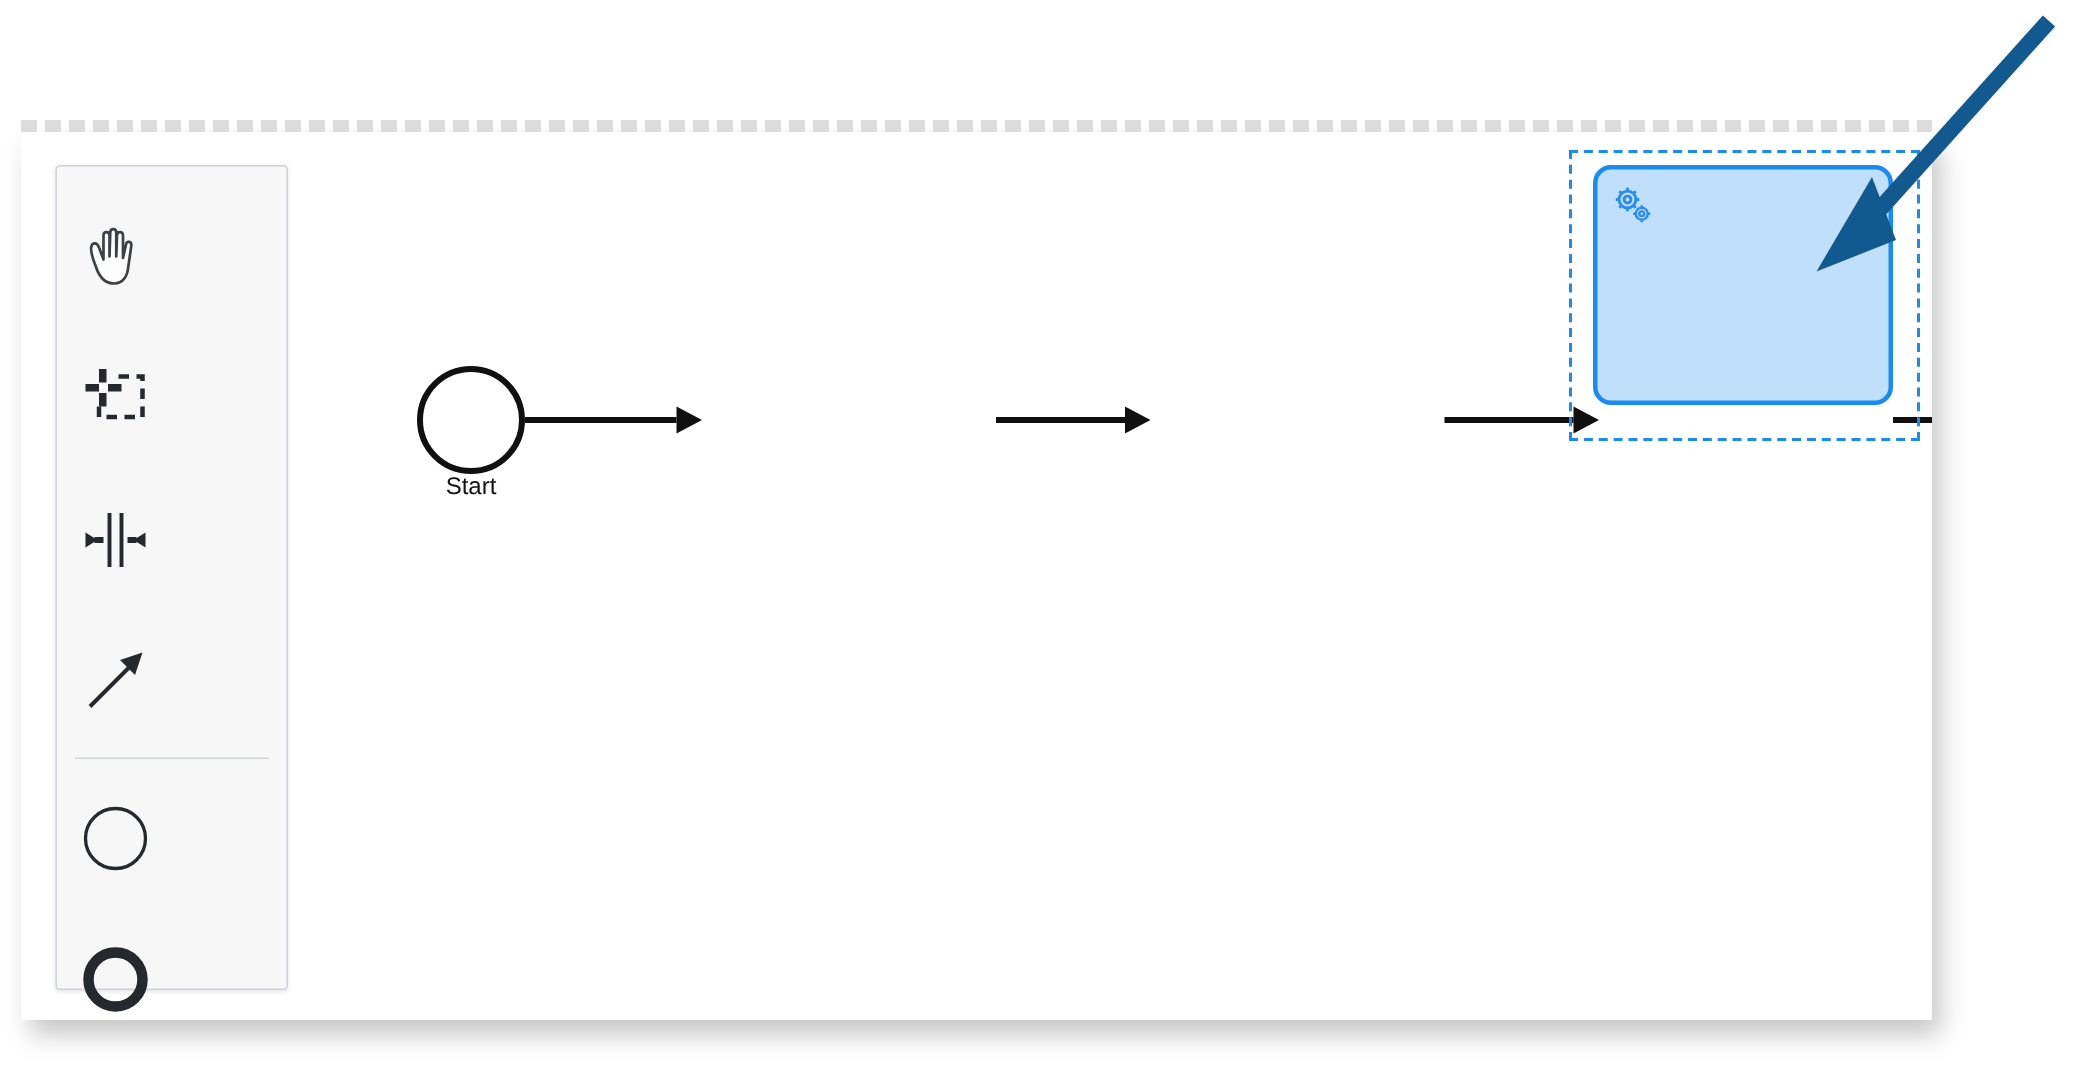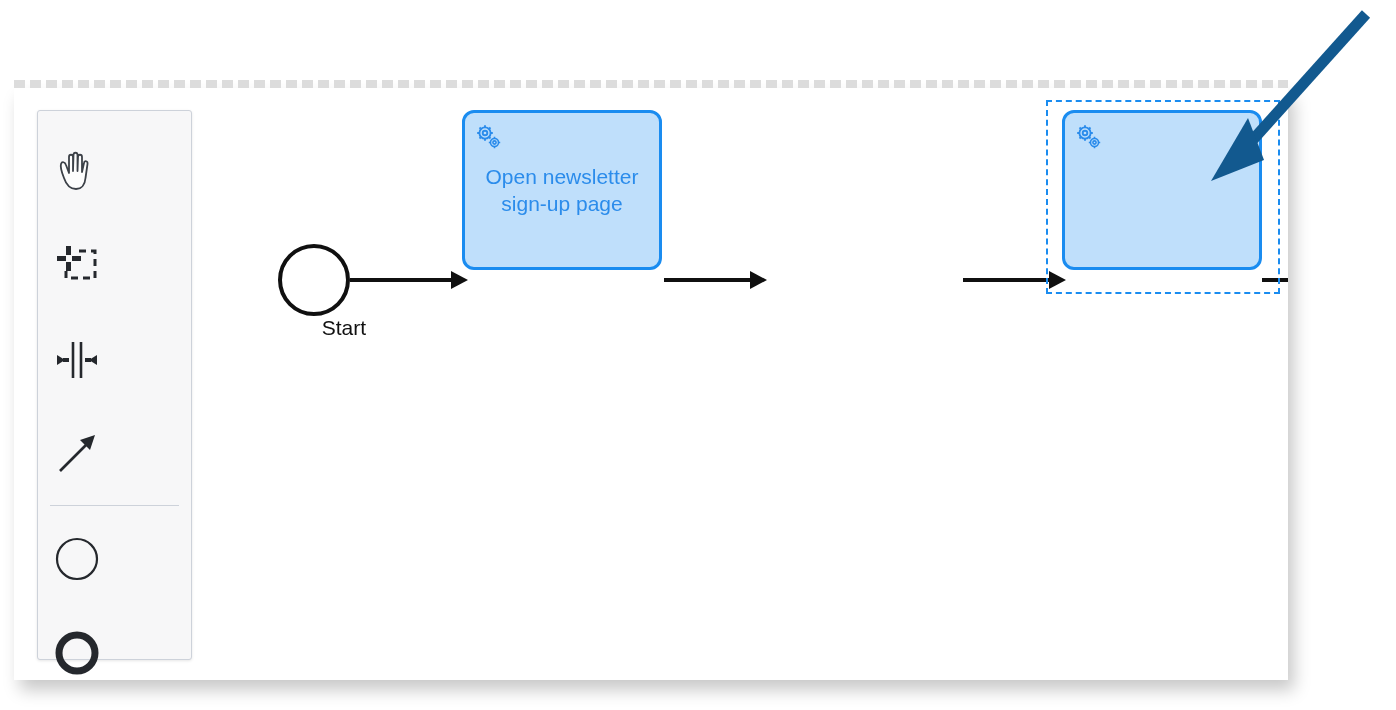--- a/index.html
+++ b/index.html
@@ -129,22 +129,22 @@
     border: 4px solid #101010;
     border-radius: 50%;
     background: #ffffff;
     cursor: pointer;
   }
   #start-event-label {
     position: absolute;
     left: 248px;
     top: 228px;
     width: 104px;
-    text-align: right;
-    font-size: 21px;
+    text-align: center;
+    font-size: 16px;
     color: #101010;
     font-family: "Liberation Sans", sans-serif;
   }
 
   
   .connector { position: absolute; }
   .connector-line {
     position: absolute;
     height: 4px;
     background: #101010;
@@ -268,40 +268,20 @@
 
     <div class="connector" style="left:949px; top:190px; width:103px;">
       <div class="connector-line" style="left:0; width:86px;"></div>
       <div class="connector-head" style="left:86px;"></div>
     </div>
 
     <div class="connector" style="left:1248px; top:190px; width:46px;">
       <div class="connector-line" style="left:0; width:46px;"></div>
     </div>
 
-    <div class="node task" style="left:448px; top:22px;">
-      <span class="task-type-icon">
-        <svg width="36" height="36" viewBox="0 0 36 36">
-          <g fill="none" stroke="#2b8ceb" stroke-width="1.9">
-            <circle cx="13" cy="13" r="5.6"></circle>
-              <circle cx="13" cy="13" r="2.3"></circle>
-            <path d="M13 5.2 v2.6 M13 20.8 v-2.6 M5.2 13 h2.6 M20.8 13 h-2.6
-                     M7.5 7.5 l1.9 1.9 M18.5 18.5 l-1.9 -1.9
-                     M18.5 7.5 l-1.9 1.9 M7.5 18.5 l1.9 -1.9"></path>
-          </g>
-          <g fill="none" stroke="#2b8ceb" stroke-width="1.6">
-            <circle cx="22.5" cy="22.5" r="4"></circle>
-              <circle cx="22.5" cy="22.5" r="1.6"></circle>
-            <path d="M22.5 16.8 v2 M22.5 28.2 v-2 M16.8 22.5 h2 M28.2 22.5 h-2"></path>
-          </g>
-        </svg>
-      </span>
-      <div class="task-label">Open newsletter
-sign-up page</div>
-    </div>
 
 
     <div class="selection-box" style="left:1032px; top:12px; width:230px; height:190px;"></div>
 
     <div class="node task" style="left:1048px; top:22px;">
       <span class="task-type-icon">
         <svg width="36" height="36" viewBox="0 0 36 36">
           <g fill="none" stroke="#2b8ceb" stroke-width="1.9">
             <circle cx="13" cy="13" r="5.6"></circle>
               <circle cx="13" cy="13" r="2.3"></circle>

